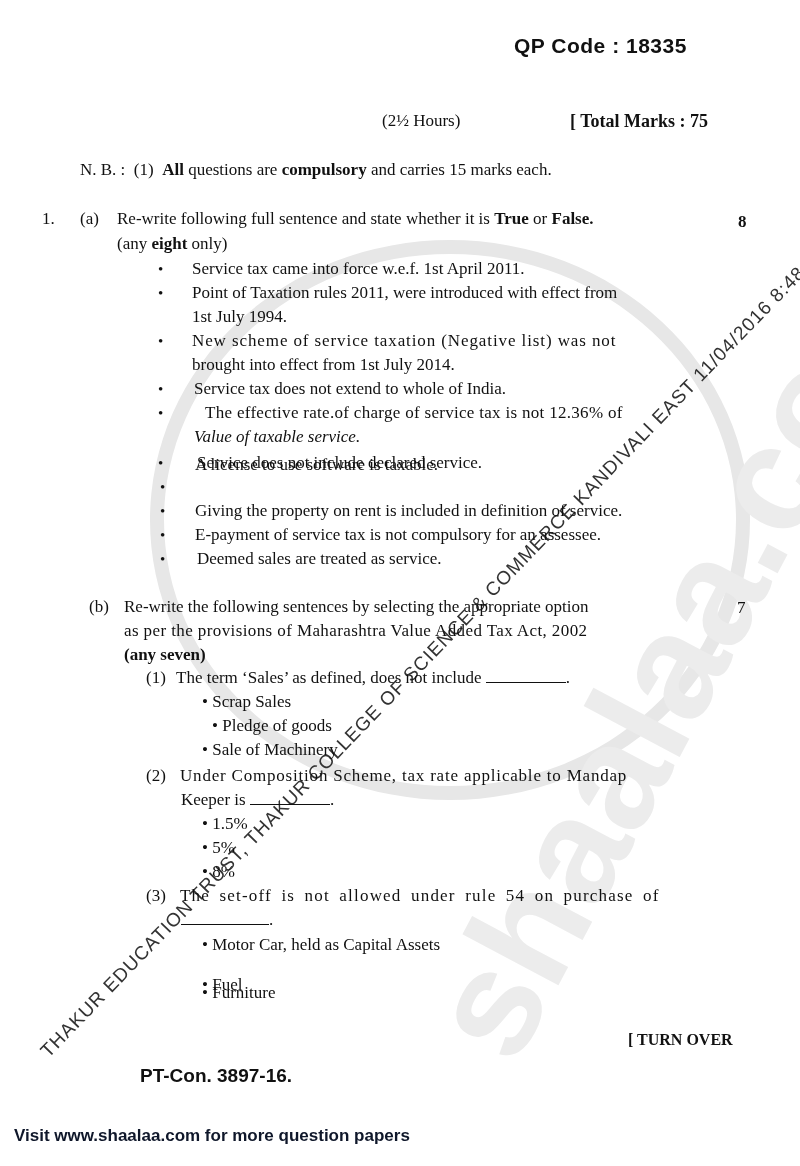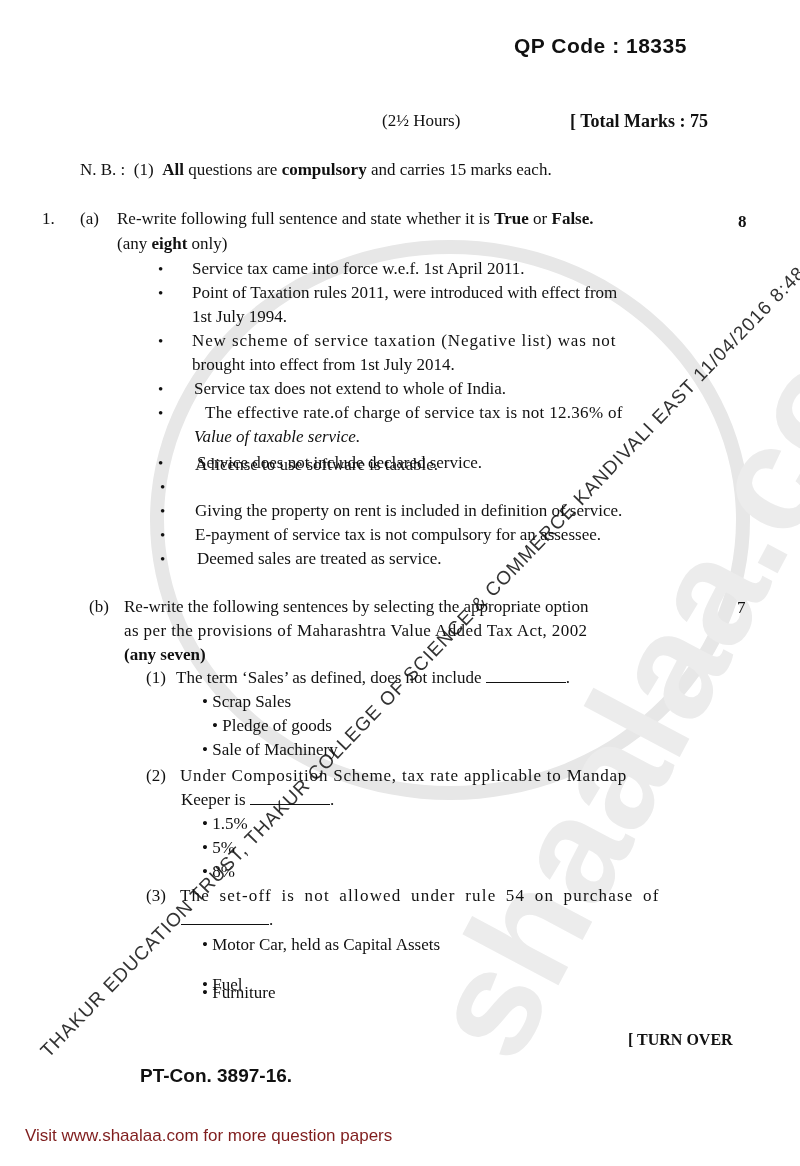--- a/index.html
+++ b/index.html
@@ -13,21 +13,21 @@
   .hours { left: 382px; top: 111px; font-size: 17px; }
   .marks { left: 570px; top: 111px; font-size: 18px; font-weight: bold; }
   .nb { left: 80px; top: 160px; font-size: 17px; }
   .nb b { font-weight: bold; }
   .line { font-size: 17px; }
   .bold { font-weight: bold; }
   .bullet { position: absolute; font-size: 15px; }
   .right-mark { font-size: 17px; font-weight: bold; }
   .footer-code { left: 140px; top: 1065px; font-family: "Liberation Sans", "DejaVu Sans", sans-serif; font-weight: bold; font-size: 19px; }
   .turn { left: 628px; top: 1031px; font-size: 16px; font-weight: bold; }
-  .visit { left: 25px; top: 1126px; font-family: "Liberation Sans", "DejaVu Sans", sans-serif; font-size: 17px; color: #7f1d1d; }
+  .visit { left: 14px; top: 1126px; font-family: "Liberation Sans", "DejaVu Sans", sans-serif; font-size: 17px; color: #0f172a; font-weight: bold; }
   .blank { display: inline-block; border-bottom: 1.5px solid #111; height: 14px; vertical-align: baseline; }
   .watermark-circle {
     position: absolute; left: 150px; top: 240px; width: 600px; height: 560px;
     border-radius: 50%; border: 14px solid #e7e7e7; box-sizing: border-box; pointer-events: none;
   }
   .wm-text {
     position: absolute; font-family: "Liberation Sans", "DejaVu Sans", sans-serif;
     font-size: 19px; color: #333; transform-origin: left bottom; white-space: nowrap; letter-spacing: 1px;
   }
   .wm-big {

